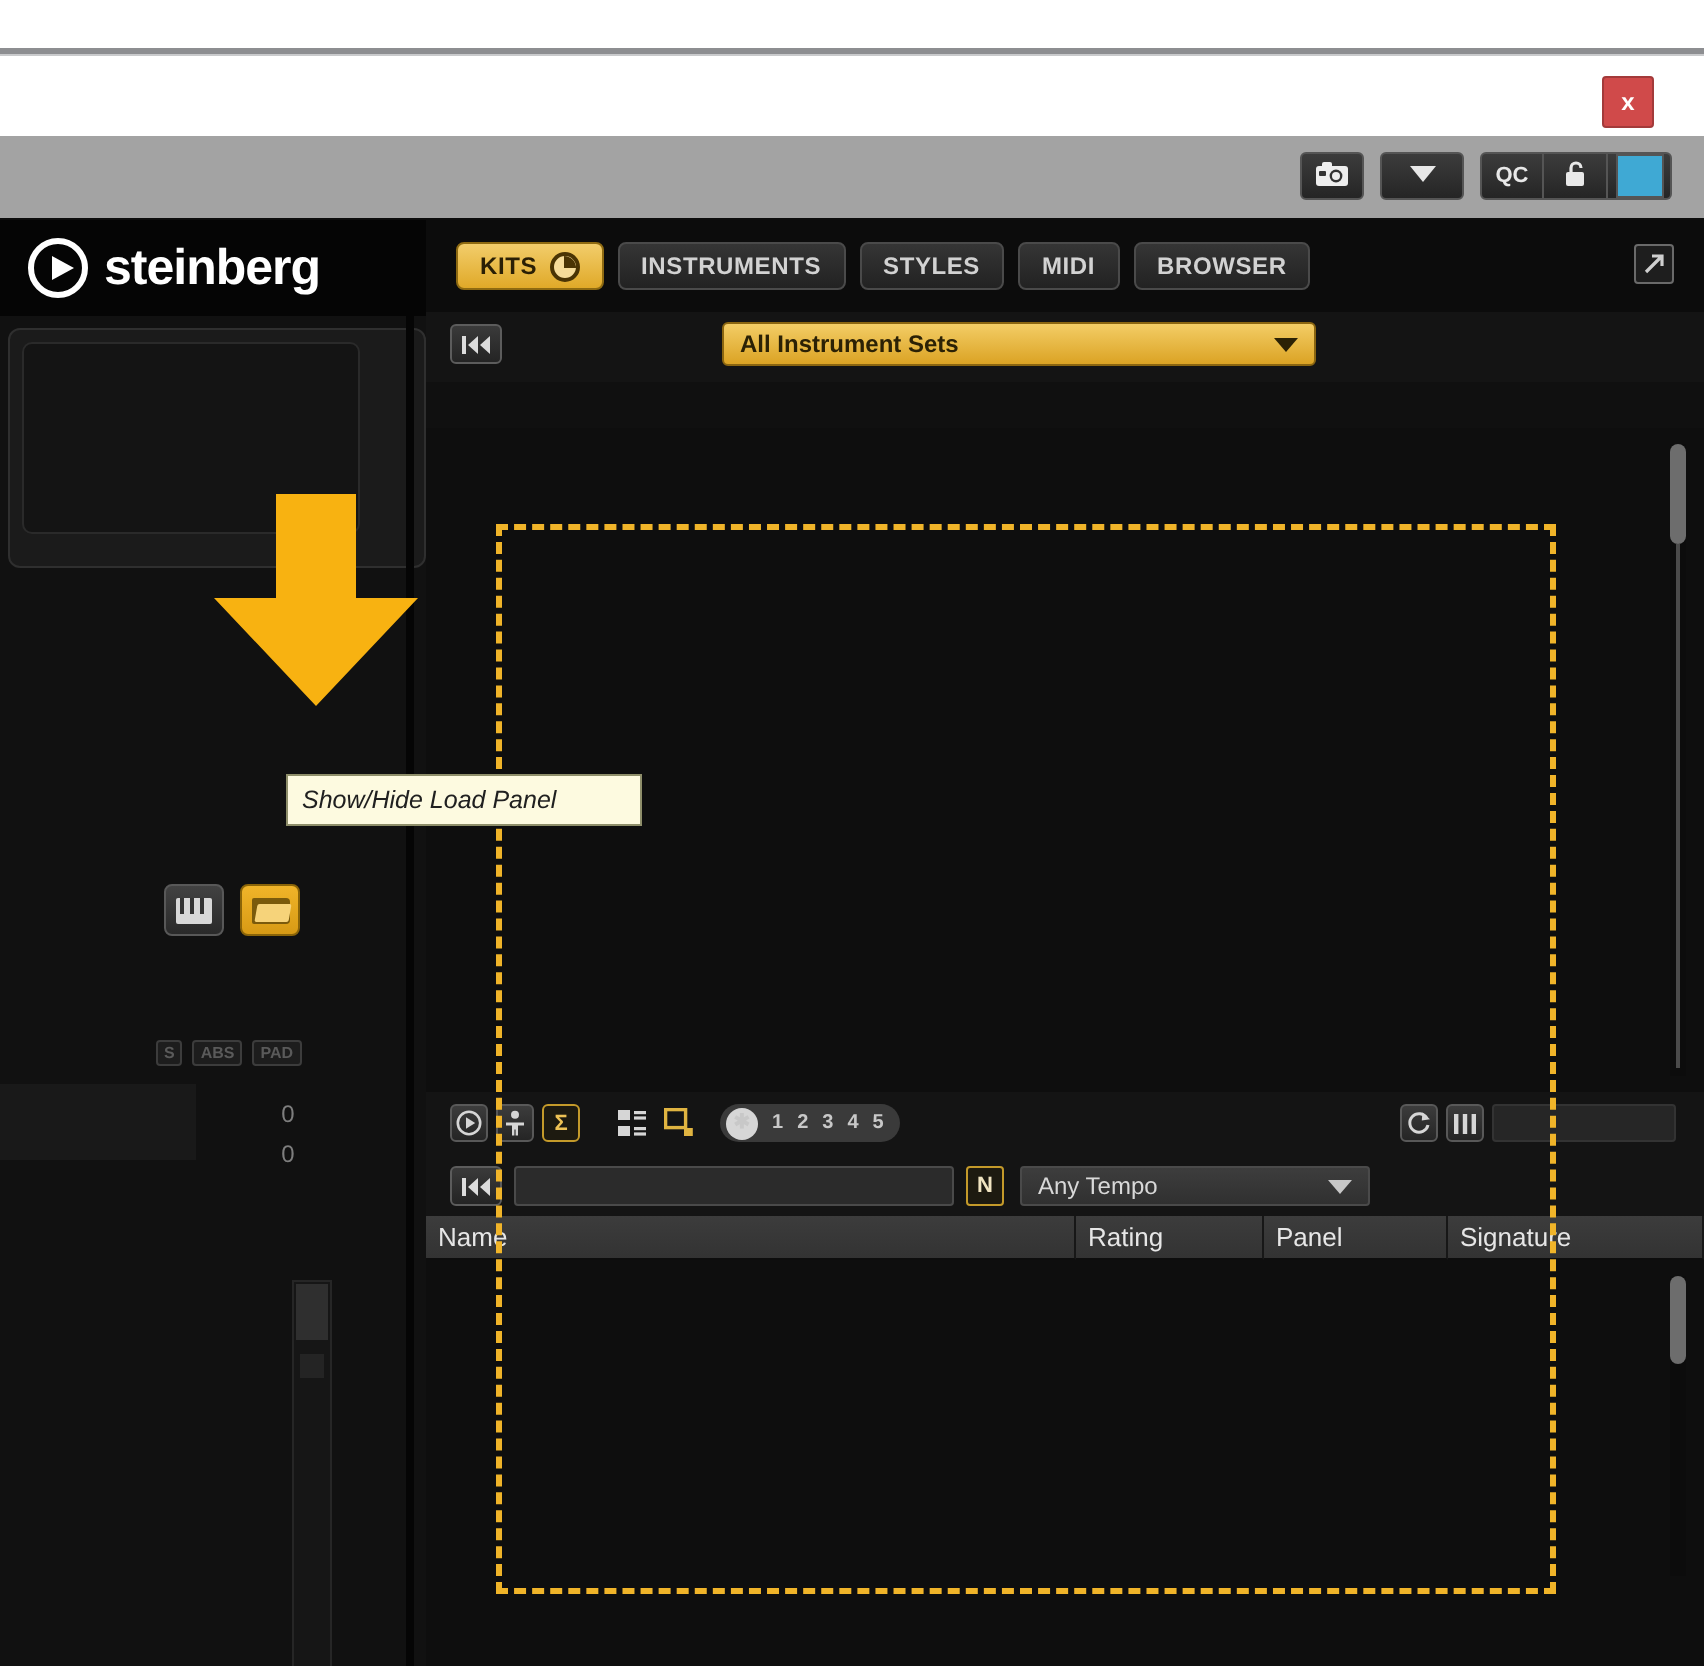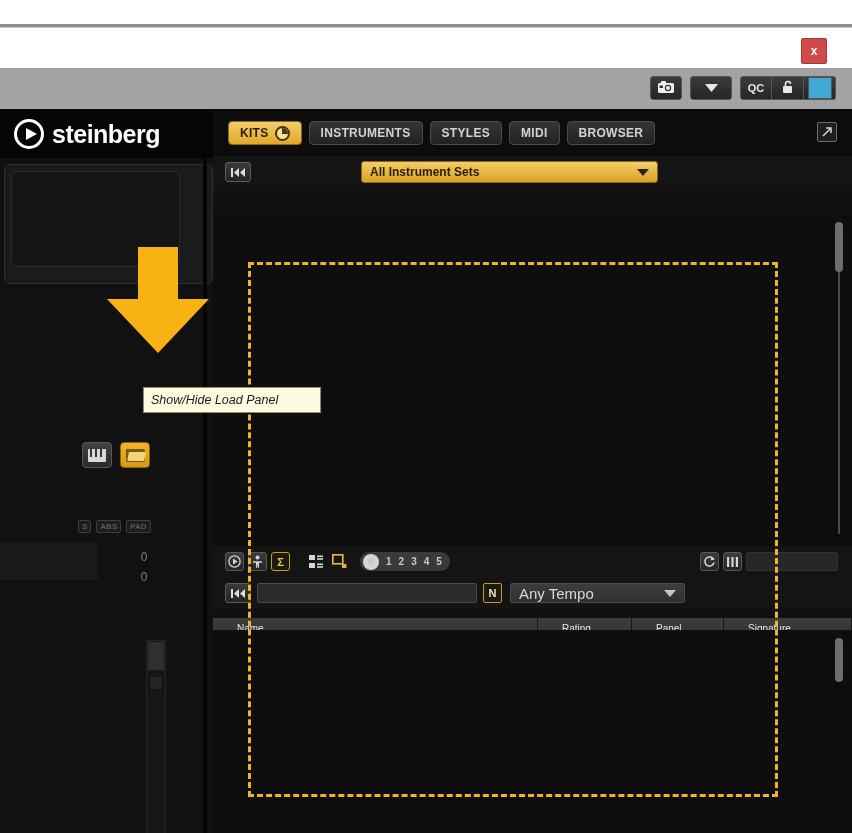--- a/index.html
+++ b/index.html
@@ -232,35 +232,35 @@
   .n-btn {
     position: absolute; left: 270px; top: 5px; width: 19px; height: 20px;
     background: #1d1a10; border: 1px solid #c49a2a; border-radius: 2px;
     color: #f0e4c0; font-size: 11px; font-weight: bold;
     display: flex; align-items: center; justify-content: center;
   }
   .tempo-select {
     position: absolute; left: 297px; top: 5px; width: 175px; height: 20px;
     background: linear-gradient(#3d3d3d, #303030); border: 1px solid #4a4a4a; border-radius: 2px;
     display: flex; align-items: center; padding: 0 8px;
-    color: #d8d8d8; font-size: 15px;
+    color: #d8d8d8; font-size: 12px;
   }
   .tempo-select .caret { margin-left: auto; border-top-color: #c7c7c7; }
   .rew-btn2 {
     position: absolute; left: 12px; top: 5px; width: 26px; height: 20px;
     background: linear-gradient(#3a3a3a, #242424); border: 1px solid #5c5c5c; border-radius: 3px;
     color: #dcdcdc; font-size: 10px; display: flex; align-items: center; justify-content: center;
   }
 
   .thead { position: absolute; left: 0; top: 498px; width: 639px; height: 22px; display: flex; }
   .th {
     height: 22px; background: linear-gradient(#3c3c3c, #333333);
     border-right: 1px solid #171717; border-bottom: 1px solid #0d0d0d;
-    display: flex; align-items: center; padding: 0 24px;
-    color: #e6e6e6; font-size: 10px; margin-top: 10px;
+    display: flex; align-items: center; padding: 0 6px;
+    color: #e6e6e6; font-size: 13px;
   }
   .th-name { width: 325px; }
   .th-rating { width: 94px; }
   .th-tempo { width: 92px; }
   .th-sig { width: 128px; }
 
   .tbody { position: absolute; left: 0; top: 520px; width: 639px; height: 203px; background: #0e0e0e; }
   .vscroll2 { position: absolute; right: 9px; top: 8px; width: 8px; height: 150px; background: #0c0c0c; }
   .vscroll2 .thumb { position: absolute; left: 0; top: 0; width: 8px; height: 44px; background: #6d6d6d; border-radius: 4px; }
 

